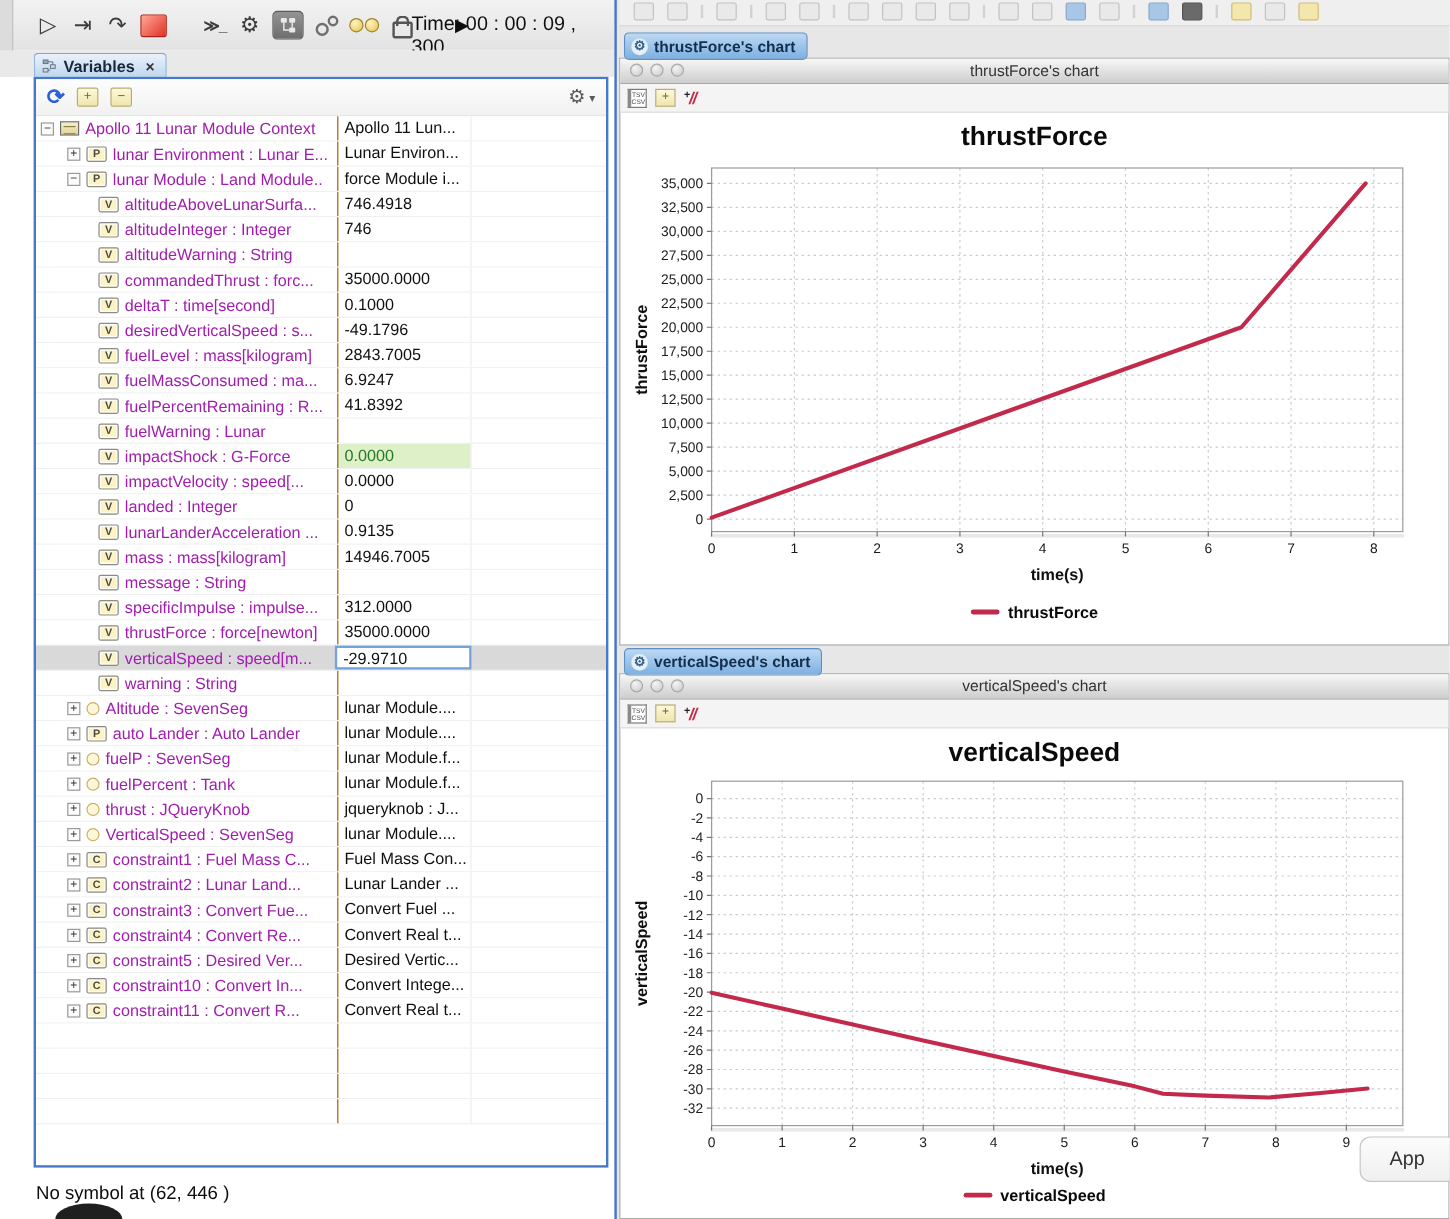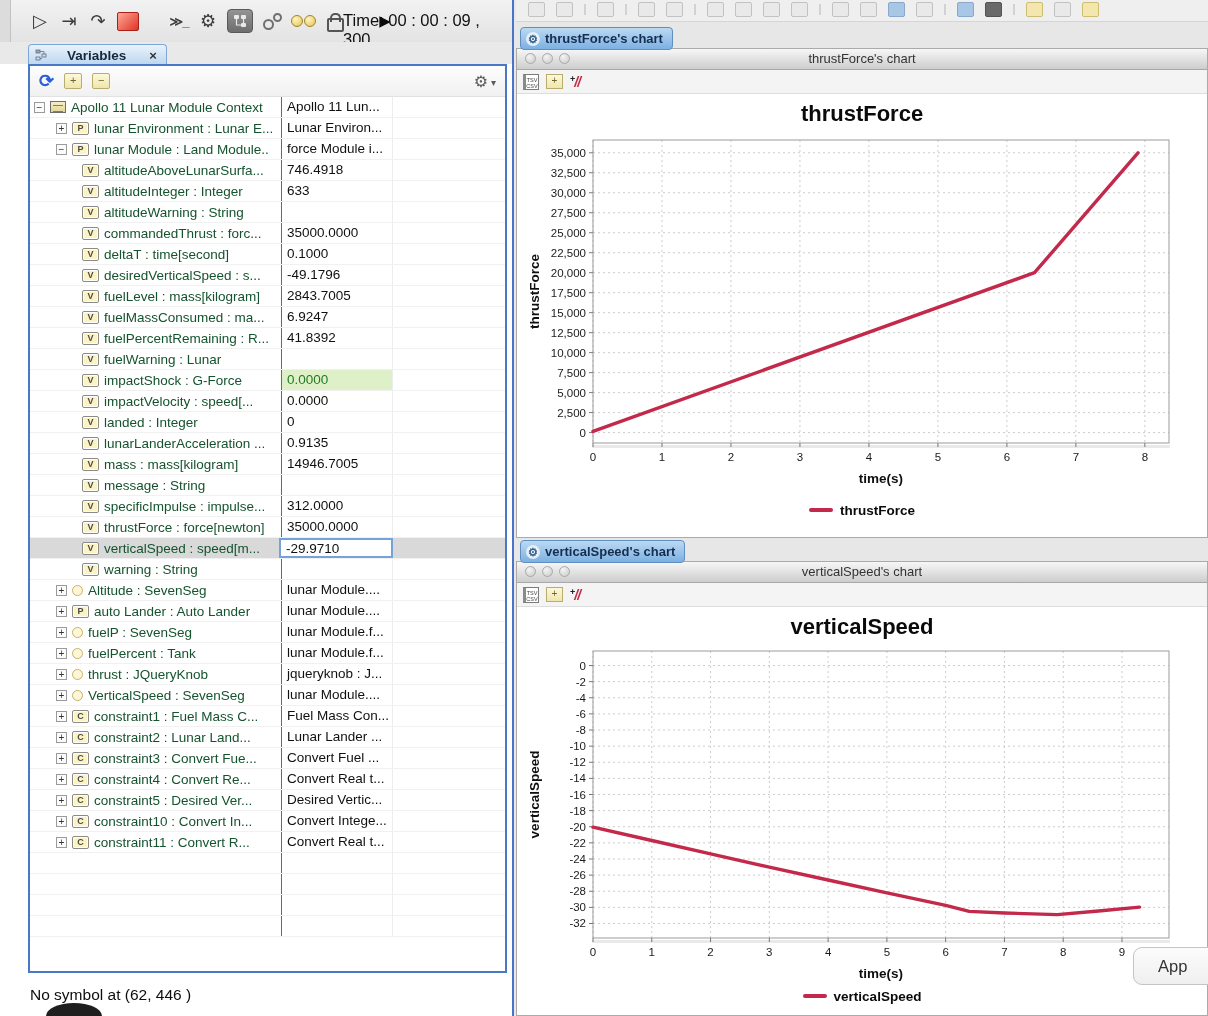--- a/index.html
+++ b/index.html
@@ -24,21 +24,21 @@
   .c2{width:5px;height:5px;border:2px solid #6f6f6f;border-radius:50%;display:inline-block;margin:-8px 0 0 -1px}
   .y1,.y2{width:10px;height:10px;background:radial-gradient(circle at 35% 32%,#fdf4c6,#e6c448);
        border:1px solid #a2822c;border-radius:50%;display:inline-block}
   .y2{margin-left:1px}
   .lockb{position:relative;width:13px;height:10px;border:2px solid #555;border-radius:2px;display:inline-block;margin-top:7px}
   .lockb::before{content:"";position:absolute;left:1px;top:-7px;width:7px;height:7px;
        border:2px solid #555;border-bottom:none;border-radius:5px 5px 0 0}
   .time-label{position:absolute;left:343px;top:11px;font-size:16.5px;color:#101010}
 
   .tab-bar{position:absolute;left:0;top:42px;width:512px;height:22px;background:#e9e9e9}
-  .vtab{position:absolute;left:28px;top:44px;height:20px;display:flex;align-items:center;gap:20px;
+  .vtab{position:absolute;left:28px;top:44px;height:20px;display:flex;align-items:center;gap:6px;
     padding:0 9px 0 6px;background:linear-gradient(#eaf2fb,#bcd6ef);
     border:1px solid #7ea7d8;border-bottom:none;border-radius:4px 4px 0 0;
     font-size:13.5px;font-weight:bold;color:#17283c}
   .vtab .close-x{font-size:13px;color:#333;font-weight:bold;margin-left:3px}
 
   .var-panel{position:absolute;left:28px;top:64px;width:479px;height:909px;box-sizing:border-box;
     border:2px solid #4a78c8;background:#fff;overflow:hidden}
   .vp-toolbar{height:30px;display:flex;align-items:center;gap:10px;padding:0 9px;
     background:linear-gradient(#fdfdfd,#f1f1f1);border-bottom:1px solid #e2e2e2}
   .vpt-refresh{color:#2b5fd9;font-size:18px;font-weight:bold;line-height:18px}
@@ -63,21 +63,21 @@
     text-align:center;color:#333;flex:none;box-sizing:border-box}
   .tic{flex:none;box-sizing:border-box}
   .tic-P,.tic-V,.tic-C{width:17px;height:13px;border:1px solid #8a8a8a;background:#fbf3c4;font-size:9px;
     line-height:11px;text-align:center;color:#4a4a4a;border-radius:2px;font-weight:bold;
     box-shadow:inset 0 0 0 1px #fff}
   .tic-context{width:16px;height:12px;background:linear-gradient(#f6eec6,#e2d694);border:1px solid #6e6e6e;
     position:relative}
   .tic-context::after{content:"";position:absolute;left:2px;right:2px;top:3px;height:5px;
     border-top:1px solid #8a7f4a;border-bottom:1px solid #8a7f4a}
   .tic-circle{width:11px;height:11px;border:1.5px solid #c8b268;background:#fdf6d8;border-radius:50%}
-  .nlbl{font-size:13.5px;color:#14532d}
+  .nlbl{font-size:13.5px;color:#a21caf}
   .vcell{position:absolute;left:251px;top:0;width:111px;height:100%;font-size:13.5px;color:#101010;
     padding:2px 0 0 5px;box-sizing:border-box;border-left:1px solid #a16207;overflow:hidden;white-space:nowrap}
   .vcell.green{background:#def0c8;color:#257a25}
   .vcell.edit{left:249px;width:114px;background:#fff;border:2px solid #74a3dc;padding-top:1px;z-index:2}
   .col3{position:absolute;left:362px;top:0;width:1px;height:100%;border-left:1px solid #ededed}
 
   .status-text{position:absolute;left:30px;top:986px;font-size:15.5px;color:#0d0d0d}
   .blob{position:absolute;left:46px;top:1003px;width:56px;height:26px;background:#1f1f1f;border-radius:50%}
 
   
@@ -222,21 +222,21 @@
           <span class="nlbl">altitudeAboveLunarSurfa...</span>
         </div>
         <div class="vcell">746.4918</div>
         <div class="col3"></div>
       </div>
       <div class="vrow">
         <div class="ncell ind2">
           <span class="tic tic-V">V</span>
           <span class="nlbl">altitudeInteger : Integer</span>
         </div>
-        <div class="vcell">633</div>
+        <div class="vcell">746</div>
         <div class="col3"></div>
       </div>
       <div class="vrow">
         <div class="ncell ind2">
           <span class="tic tic-V">V</span>
           <span class="nlbl">altitudeWarning : String</span>
         </div>
         <div class="vcell"></div>
         <div class="col3"></div>
       </div>

